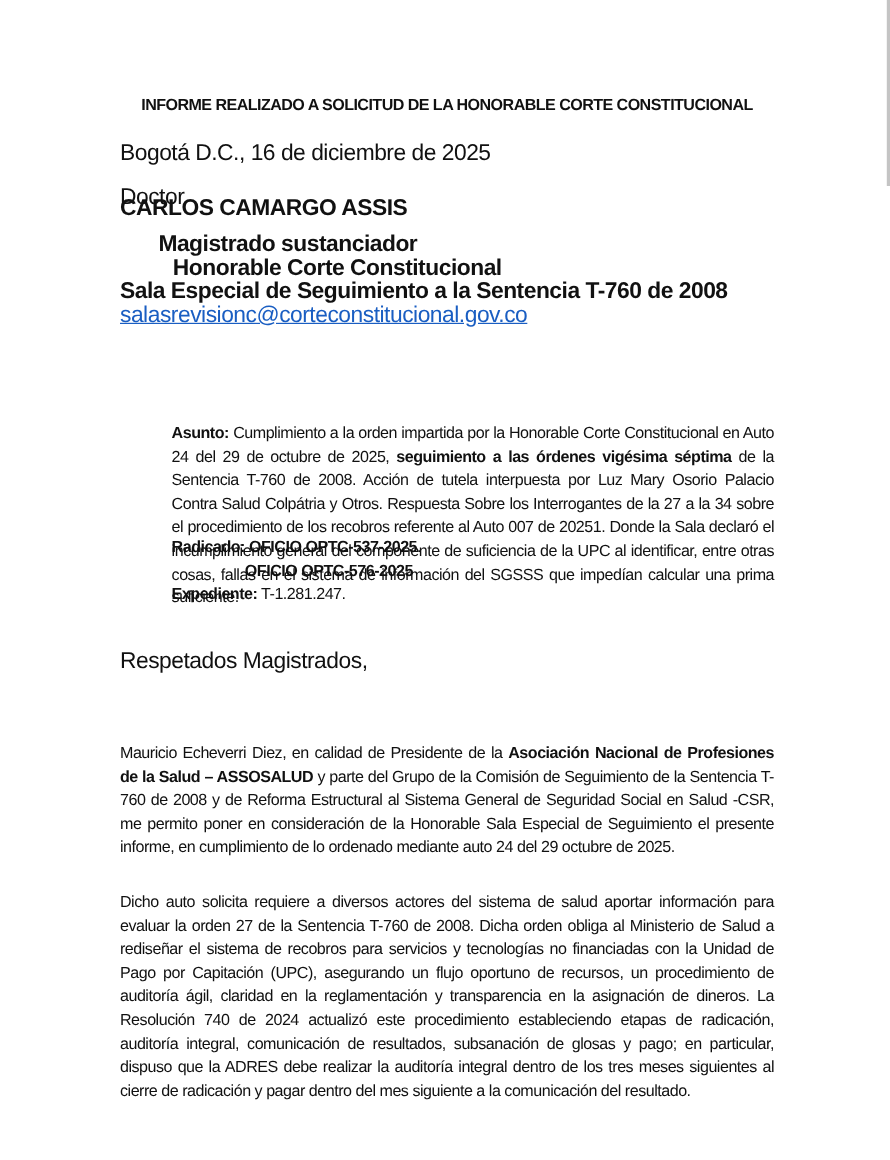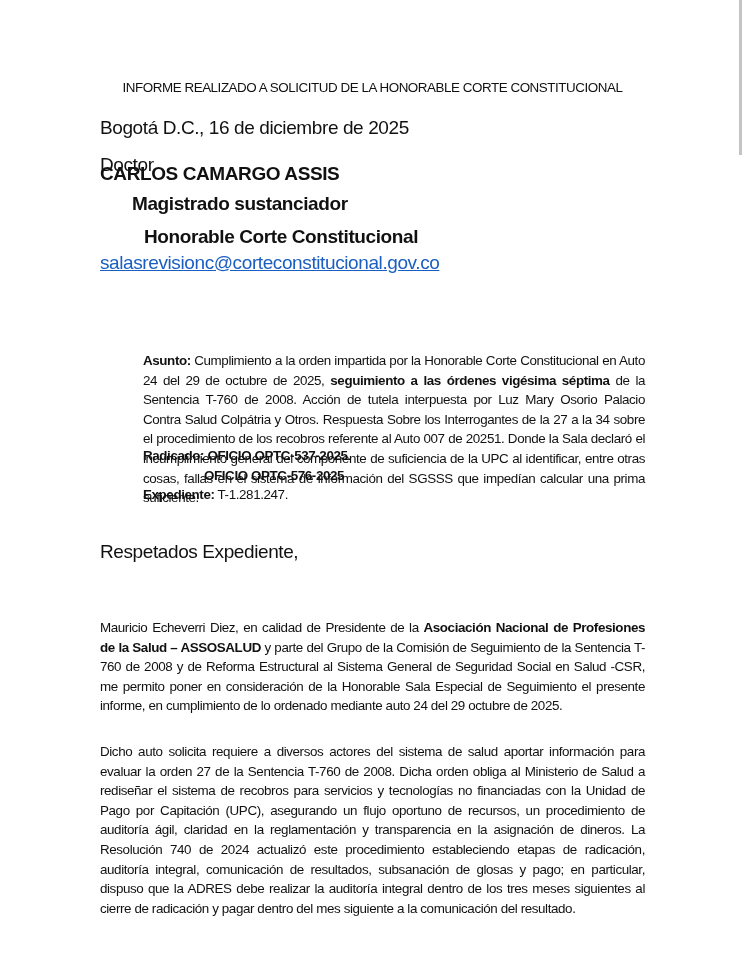--- a/index.html
+++ b/index.html
@@ -3,21 +3,21 @@
 <meta charset="utf-8">
 <style>
   html, body { margin: 0; padding: 0; }
   body {
     width: 742px; height: 967px; background: #ffffff; position: relative; overflow: hidden;
     font-family: "Liberation Sans", sans-serif; color: #111111;
   }
   .page { position: absolute; left: 0; top: 0; width: 742px; height: 967px; }
   .title {
     position: absolute; left: 100px; width: 545px; top: 80px;
-    text-align: center; font-weight: normal; font-size: 13.4px; letter-spacing: -0.45px;
+    text-align: center; font-weight: bold; font-size: 13.4px; letter-spacing: -0.45px;
   }
   .line { position: absolute; left: 100px; font-size: 19px; letter-spacing: -0.4px; white-space: nowrap; }
   .b { font-weight: bold; }
   .link { color: #1a5ec2; text-decoration: underline; margin-top: 16px; }
   .block { position: absolute; font-size: 13.4px; line-height: 19.6px; letter-spacing: -0.4px; text-align: justify; }
   .asunto { left: 143px; width: 502px; top: 311px; margin-top: 40px; }
   .para1 { left: 100px; width: 545px; top: 576px; margin-top: 42px; }
   .para2 { left: 100px; width: 545px; top: 694px; margin-top: 48px; }
   .radic { position: absolute; left: 143px; font-size: 13.4px; letter-spacing: -0.4px; white-space: nowrap; }
   .scrollbar { position: absolute; left: 739px; top: 0; width: 3px; height: 155px; background: #c4c4c4; }
@@ -27,39 +27,40 @@
 
 <div class="page">
 
   <div class="title">INFORME REALIZADO A SOLICITUD DE LA HONORABLE CORTE CONSTITUCIONAL</div>
 
   <div class="line" style="top:117px;">Bogotá D.C., 16 de diciembre de 2025</div>
 
   <div class="line" style="top:154px;">Doctor</div>
   <div class="line b" style="top:163px;">CARLOS CAMARGO ASSIS</div>
   <div class="line b" style="top:193px;padding-left:32px;">Magistrado sustanciador</div>
-  <div class="line b" style="top:226px;padding-left:44px;">Honorable Corte Constitucional</div>
+  <div class="line b" style="top:213px;padding-left:44px;">Honorable Corte Constitucional</div>
+  <div class="line b" style="top:232px;">Sala Especial de Seguimiento a la Sentencia T-760 de 2008</div>
   <div class="line" style="top:252px;">
     <a class="link">salasrevisionc@corteconstitucional.gov.co</a>
   </div>
 
   <div class="block asunto">
     <span class="b">Asunto:</span><span> Cumplimiento a la orden impartida por la Honorable Corte Constitucional en Auto 24 del 29 de octubre de 2025, </span><span class="b">seguimiento a las órdenes vigésima séptima</span><span> de la Sentencia T-760 de 2008. Acción de tutela interpuesta por Luz Mary Osorio Palacio Contra Salud Colpátria y Otros.  Respuesta Sobre los Interrogantes de la 27 a la 34 sobre el procedimiento de los recobros referente al Auto 007 de 20251. Donde la Sala declaró el incumplimiento general del componente de suficiencia de la UPC al identificar, entre otras cosas, fallas en el sistema de información del SGSSS que impedían calcular una prima suficiente.</span>
   </div>
 
   <div class="radic" style="top:448px;">
     <span class="b">Radicado:</span>
     <span class="b">OFICIO OPTC-537-2025</span><span>.</span>
   </div>
   <div class="radic b" style="top:468px; left:204px;">OFICIO OPTC-576-2025</div>
   <div class="radic" style="top:487px;">
     <span class="b">Expediente:</span><span> T-1.281.247.</span>
   </div>
 
-  <div class="line" style="top:541px;">Respetados Expediente,</div>
+  <div class="line" style="top:541px;">Respetados Magistrados,</div>
 
   <div class="block para1">
     <span>Mauricio Echeverri Diez, en calidad de Presidente de la </span><span class="b">Asociación Nacional de Profesiones de la Salud – ASSOSALUD</span><span> y parte del Grupo de la Comisión de Seguimiento de la Sentencia T- 760 de 2008 y de Reforma Estructural al Sistema General de Seguridad Social en Salud -CSR, me permito poner en consideración de la Honorable Sala Especial de Seguimiento el presente informe, en cumplimiento de lo ordenado mediante auto 24 del 29 octubre de 2025.</span>
   </div>
 
   <div class="block para2">Dicho auto solicita requiere a diversos actores del sistema de salud aportar información para evaluar la orden 27 de la Sentencia T-760 de 2008. Dicha orden obliga al Ministerio de Salud a rediseñar el sistema de recobros para servicios y tecnologías no financiadas con la Unidad de Pago por Capitación (UPC), asegurando un flujo oportuno de recursos, un procedimiento de auditoría ágil, claridad en la reglamentación y transparencia en la asignación de dineros. La Resolución 740 de 2024 actualizó este procedimiento estableciendo etapas de radicación, auditoría integral, comunicación de resultados, subsanación de glosas y pago; en particular, dispuso que la ADRES debe realizar la auditoría integral dentro de los tres meses siguientes al cierre de radicación y pagar dentro del mes siguiente a la comunicación del resultado.</div>
 
 </div>
 
 <div class="scrollbar"></div>

